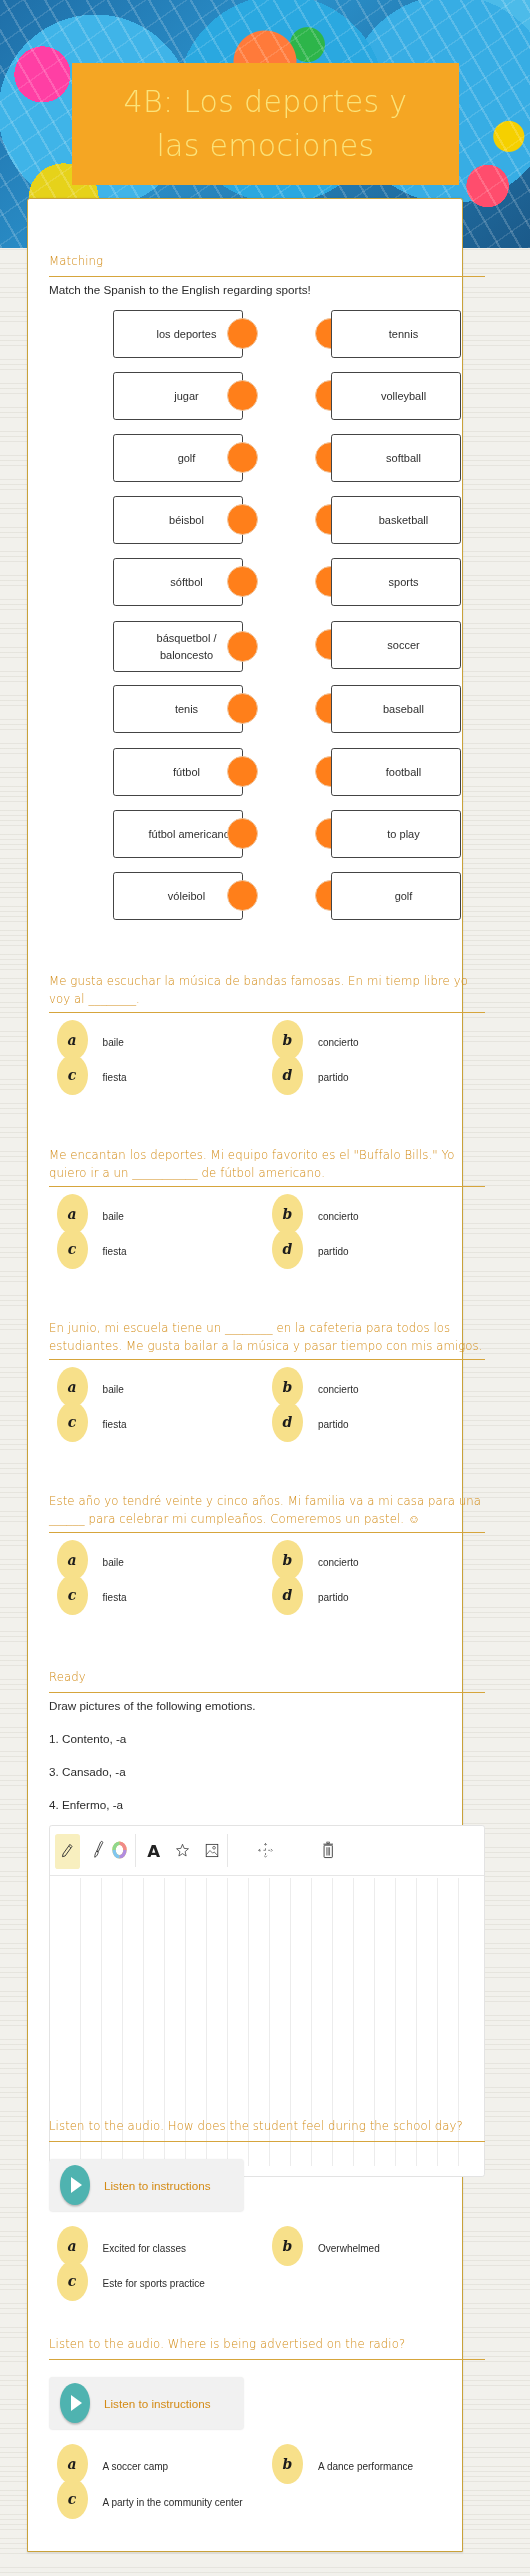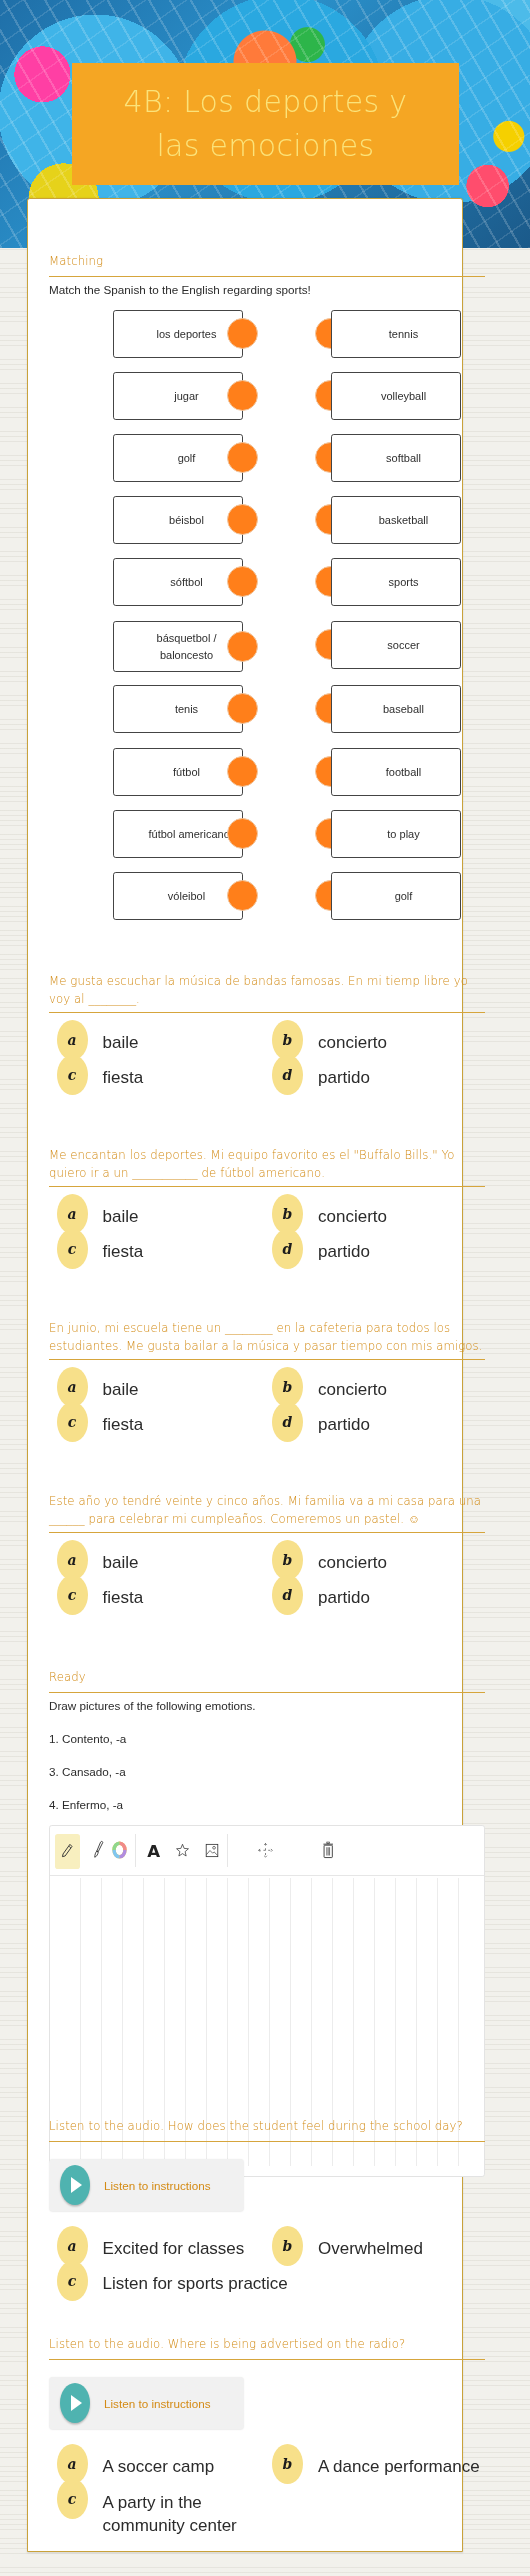--- a/index.html
+++ b/index.html
@@ -89,21 +89,21 @@
 
   
   .opt { position: absolute; display: flex; align-items: flex-start; cursor: pointer; }
   .badge {
     width: 31px; height: 40px; border-radius: 50%;
     background: #f7e08a; flex: 0 0 31px;
     display: flex; align-items: center; justify-content: center;
     font-family: "DejaVu Serif", serif; font-style: italic; font-weight: bold;
     font-size: 14px; color: #1c1c1c;
   }
-  .opt-label { margin-left: 15px; margin-top: 11px; font-size: 17px; color: #2b2b2b; line-height: 23.5px; }
+  .opt-label { margin-left: 15px; margin-top: 11px; font-size: 10px; color: #2b2b2b; line-height: 23.5px; }
   .opt-label.tight { margin-top: 11.7px; line-height: 23.5px; width: 152px; }
 
   .listen-btn {
     position: absolute; left: 0; width: 195px; height: 52px;
     background: #f1f1f1; border-radius: 4.1px;
     box-shadow: 0 0.7px 1.4px rgba(0,0,0,0.08);
     display: flex; align-items: center; cursor: pointer;
   }
   .play-circle {
     width: 30px; height: 40px; border-radius: 50%; background: #4fb3b0; margin-left: 11px;
@@ -389,21 +389,21 @@
     <div class="opt" style="left:7.6px; top:109px;">
       <div class="badge">a</div>
       <div class="opt-label">Excited for classes</div>
     </div>
     <div class="opt" style="left:223px; top:109px;">
       <div class="badge">b</div>
       <div class="opt-label">Overwhelmed</div>
     </div>
     <div class="opt" style="left:7.6px; top:144px;">
       <div class="badge">c</div>
-      <div class="opt-label">Listen for sports practice</div>
+      <div class="opt-label">Este for sports practice</div>
     </div>
   </div>
 
   <div class="section" style="top:2136px;">
     <div class="sec-title">Listen to the audio. Where is being advertised on the radio?</div>
     <div class="divider" style="margin-top:6.2px;"></div>
     <div class="listen-btn" style="top:42px;">
       <div class="play-circle"></div>
       <div class="listen-label">Listen to instructions</div>
     </div>

